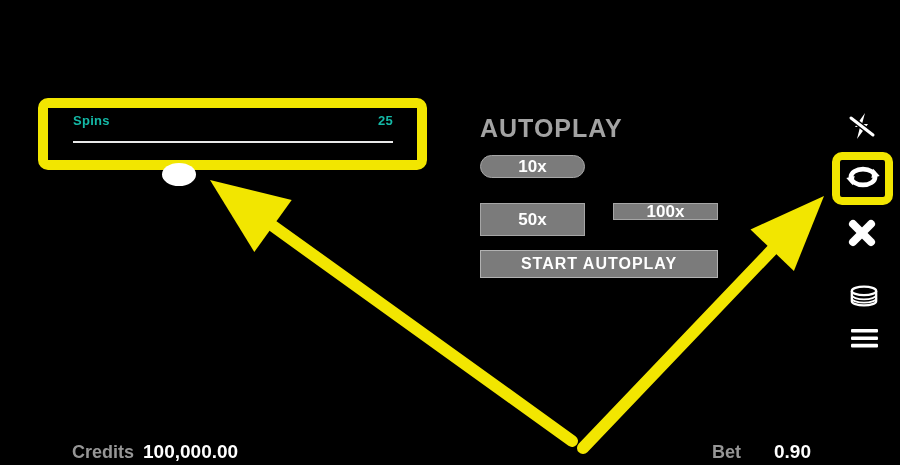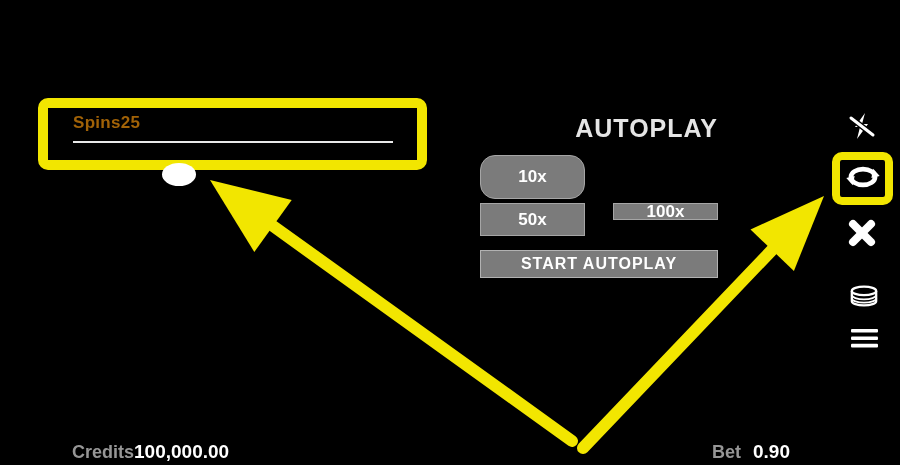--- a/index.html
+++ b/index.html
@@ -7,61 +7,61 @@
     position:relative;width:900px;height:465px;background:#000;
     overflow:hidden;font-family:"Liberation Sans",sans-serif;
   }
   
   .spins-box{
     position:absolute;left:38px;top:98px;width:369px;height:52px;
     border:10px solid #f2e600;border-radius:10px;background:#000;
   }
   .spins-row{
     position:absolute;left:25px;right:24px;top:5px;
-    display:flex;justify-content:flex-start;
-    color:#a16207;font-weight:bold;font-size:17px;letter-spacing:.3px;
+    display:flex;justify-content:space-between;
+    color:#14b8a6;font-weight:bold;font-size:13px;letter-spacing:.3px;
   }
   .slider-track{
     position:absolute;left:25px;right:24px;top:33px;height:2px;background:#e9e9e9;
   }
   .slider-thumb{
     position:absolute;top:22px;width:34px;height:23px;background:#fff;
     border-radius:50%;cursor:pointer;
   }
   
   .ap-title{
-    position:absolute;left:480px;top:114px;width:238px;text-align:right;
-    color:#e5e5e5;font-weight:bold;font-size:25px;letter-spacing:1px;
+    position:absolute;left:480px;top:114px;width:238px;text-align:left;
+    color:#a3a3a3;font-weight:bold;font-size:25px;letter-spacing:1px;
   }
   .gbtn{
     position:absolute;background:#7b7b7b;border:1px solid #a6a6a6;
     color:#fff;font-weight:bold;font-size:17px;
     display:flex;align-items:center;justify-content:center;cursor:pointer;
     box-sizing:border-box;
   }
-  .b10x{left:480px;top:155px;width:105px;height:44px;border-radius:15px;}
+  .b10x{left:480px;top:155px;width:105px;height:23px;border-radius:15px;}
   .b25x{left:613px;top:155px;width:105px;height:33px;}
   .b50x{left:480px;top:203px;width:105px;height:33px;}
   .b100x{left:613px;top:203px;width:105px;height:17px;}
   .bstart{left:480px;top:250px;width:238px;height:28px;font-size:16px;letter-spacing:1px;border-color:#b2b2b2;}
   
   .tb-icon{position:absolute;cursor:pointer;}
   .loop-box{
     position:absolute;left:832px;top:152px;width:45px;height:37px;
     border:8px solid #f2e600;border-radius:10px;background:#000;
     display:flex;align-items:center;justify-content:center;
   }
   
   .status{
     position:absolute;top:441px;display:flex;align-items:baseline;
     font-weight:bold;font-size:18px;color:#969696;
   }
   .status .val{color:#fff;font-size:19px;}
-  .credits{left:72px;}
-  .bet{left:712px;gap:12px;}
+  .credits{left:72px;gap:9px;}
+  .bet{left:712px;gap:33px;}
   
   .overlay{position:absolute;left:0;top:0;pointer-events:none;}
 </style>
 </head>
 <body>
 
 <div id="stage">
 
   <div class="spins-box">
     <div class="spins-row">

